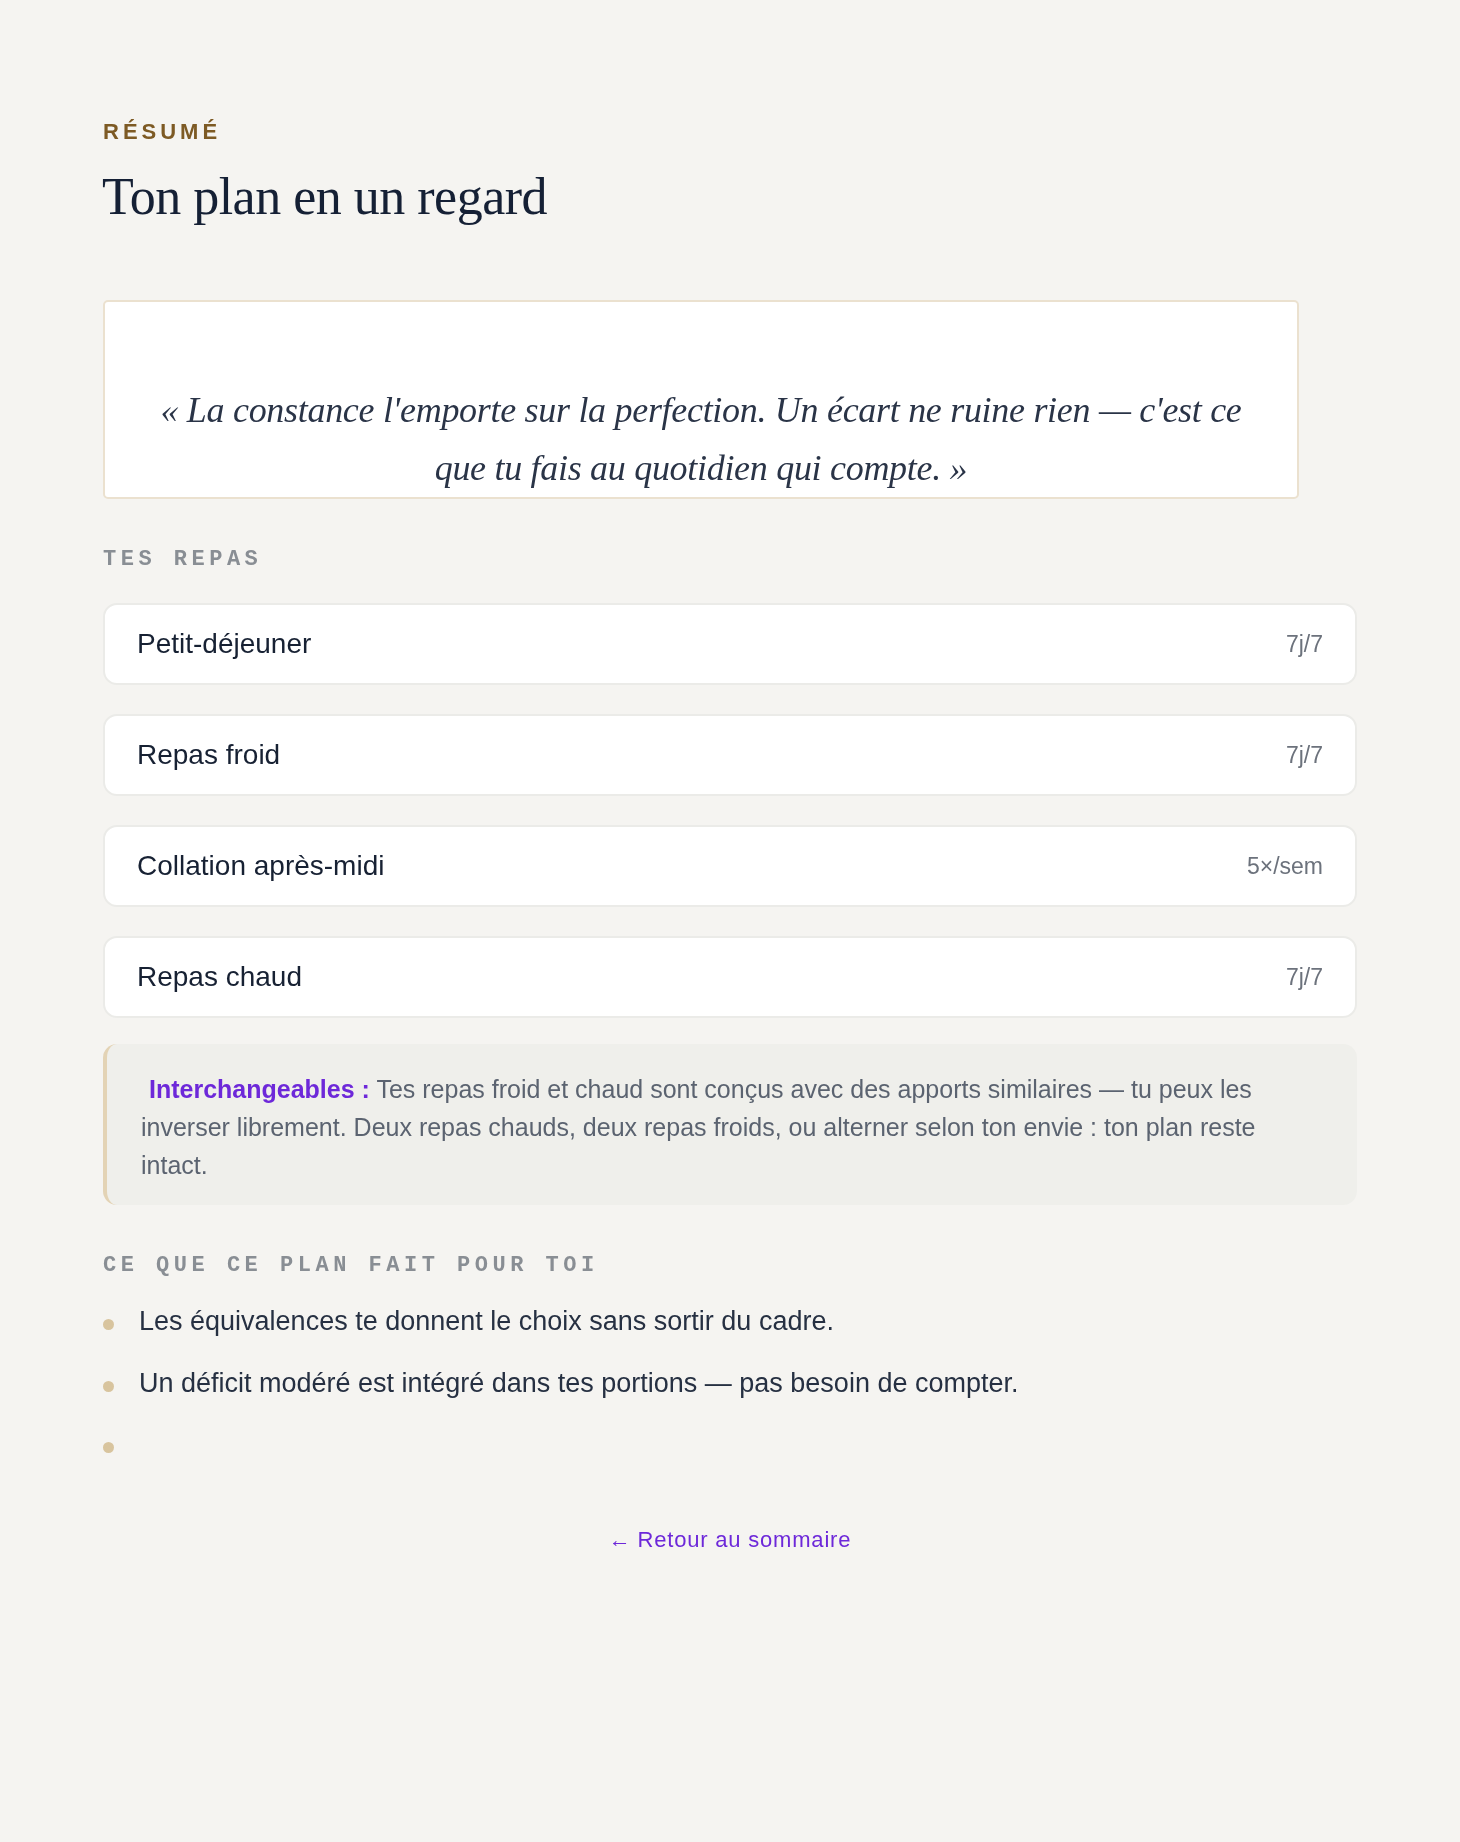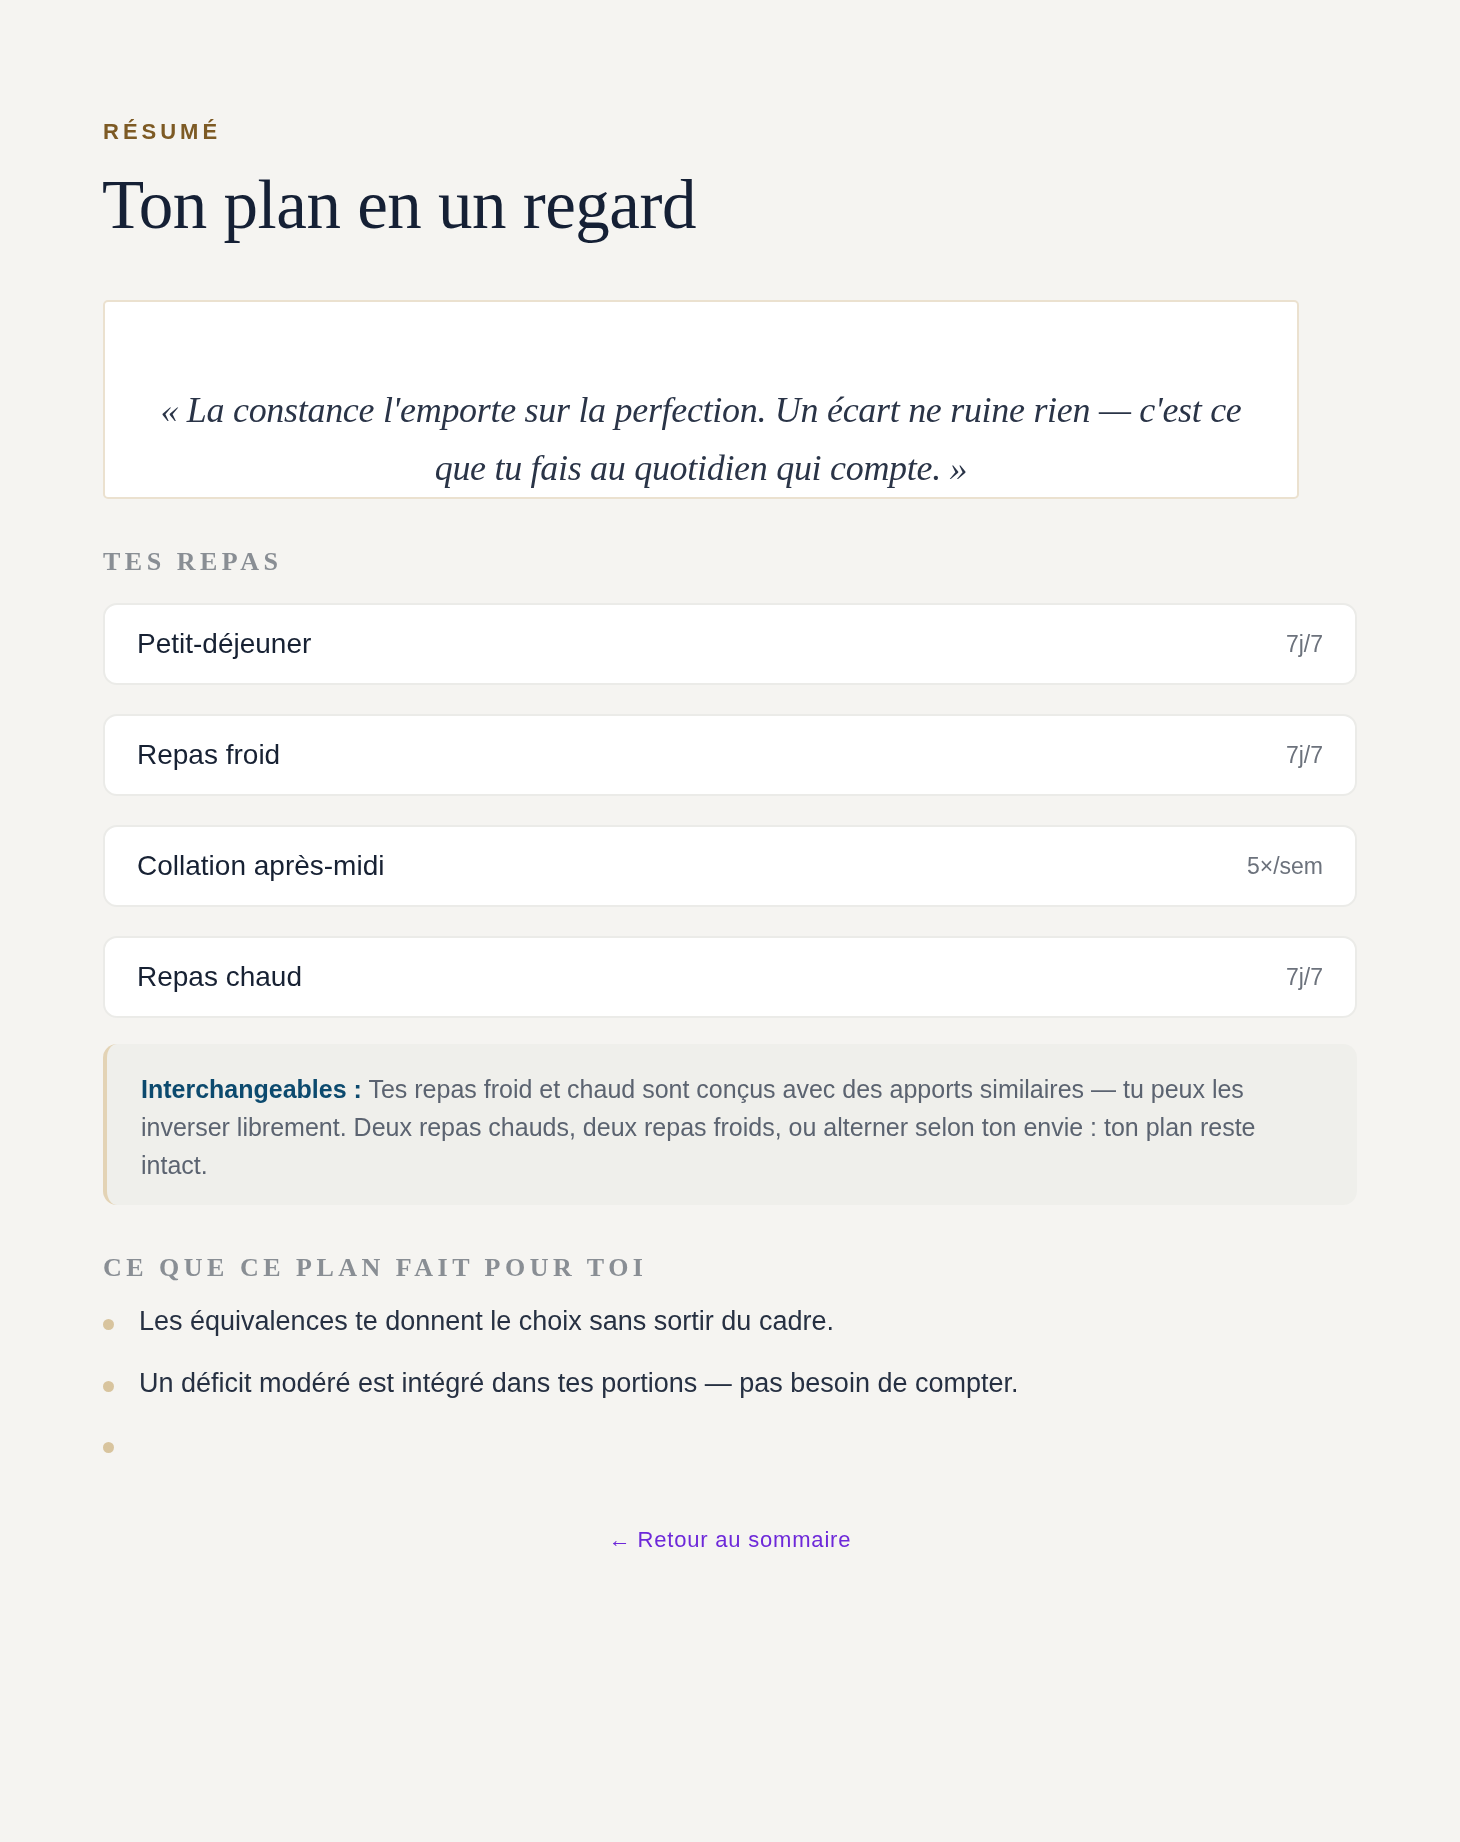--- a/index.html
+++ b/index.html
@@ -24,21 +24,21 @@
       font-size: 22px;
       font-weight: 600;
       letter-spacing: 4px;
       color: #7d5a24;
     }
     .title {
       position: absolute;
       top: 168px;
       left: 102px;
       font-family: "Liberation Serif", serif;
-      font-size: 69px;
+      font-size: 52px;
       font-weight: 400;
       color: #152035;
       letter-spacing: -0.5px;
       line-height: 1.1;
     }
     .quote-card {
       position: absolute;
       top: 300px;
       left: 103px;
       width: 1196px;
@@ -56,22 +56,22 @@
       font-style: italic;
       font-size: 36px;
       line-height: 58px;
       color: #2a3447;
       text-align: center;
       letter-spacing: -0.3px;
     }
     .section-label {
       position: absolute;
       left: 103px;
-      font-family: Liberation Serif, serif;
-      font-size: 26px;
+      font-family: Liberation Mono, monospace;
+      font-size: 22px;
       font-weight: 600;
       letter-spacing: 4.5px;
       color: #898e94;
     }
     .label-meals { top: 547px; }
     .label-benefits { top: 1253px; }
     .meal-list {
       position: absolute;
       top: 603px;
       left: 103px;
@@ -111,21 +111,22 @@
       border-left: 4px solid #e3d3b5;
       border-radius: 14px;
       padding: 26px 36px 0 34px;
       font-family: "Liberation Sans", sans-serif;
       font-size: 25px;
       line-height: 38px;
       color: #5b6370;
     }
     .note-strong {
       font-weight: 700;
-      color: #0c4a6e;
+      color: #6d28d9;
+      margin-left: 8px;
     }
     .benefit-list {
       position: absolute;
       top: 1306px;
       left: 103px;
       list-style: none;
       display: flex;
       flex-direction: column;
       gap: 0;
     }

